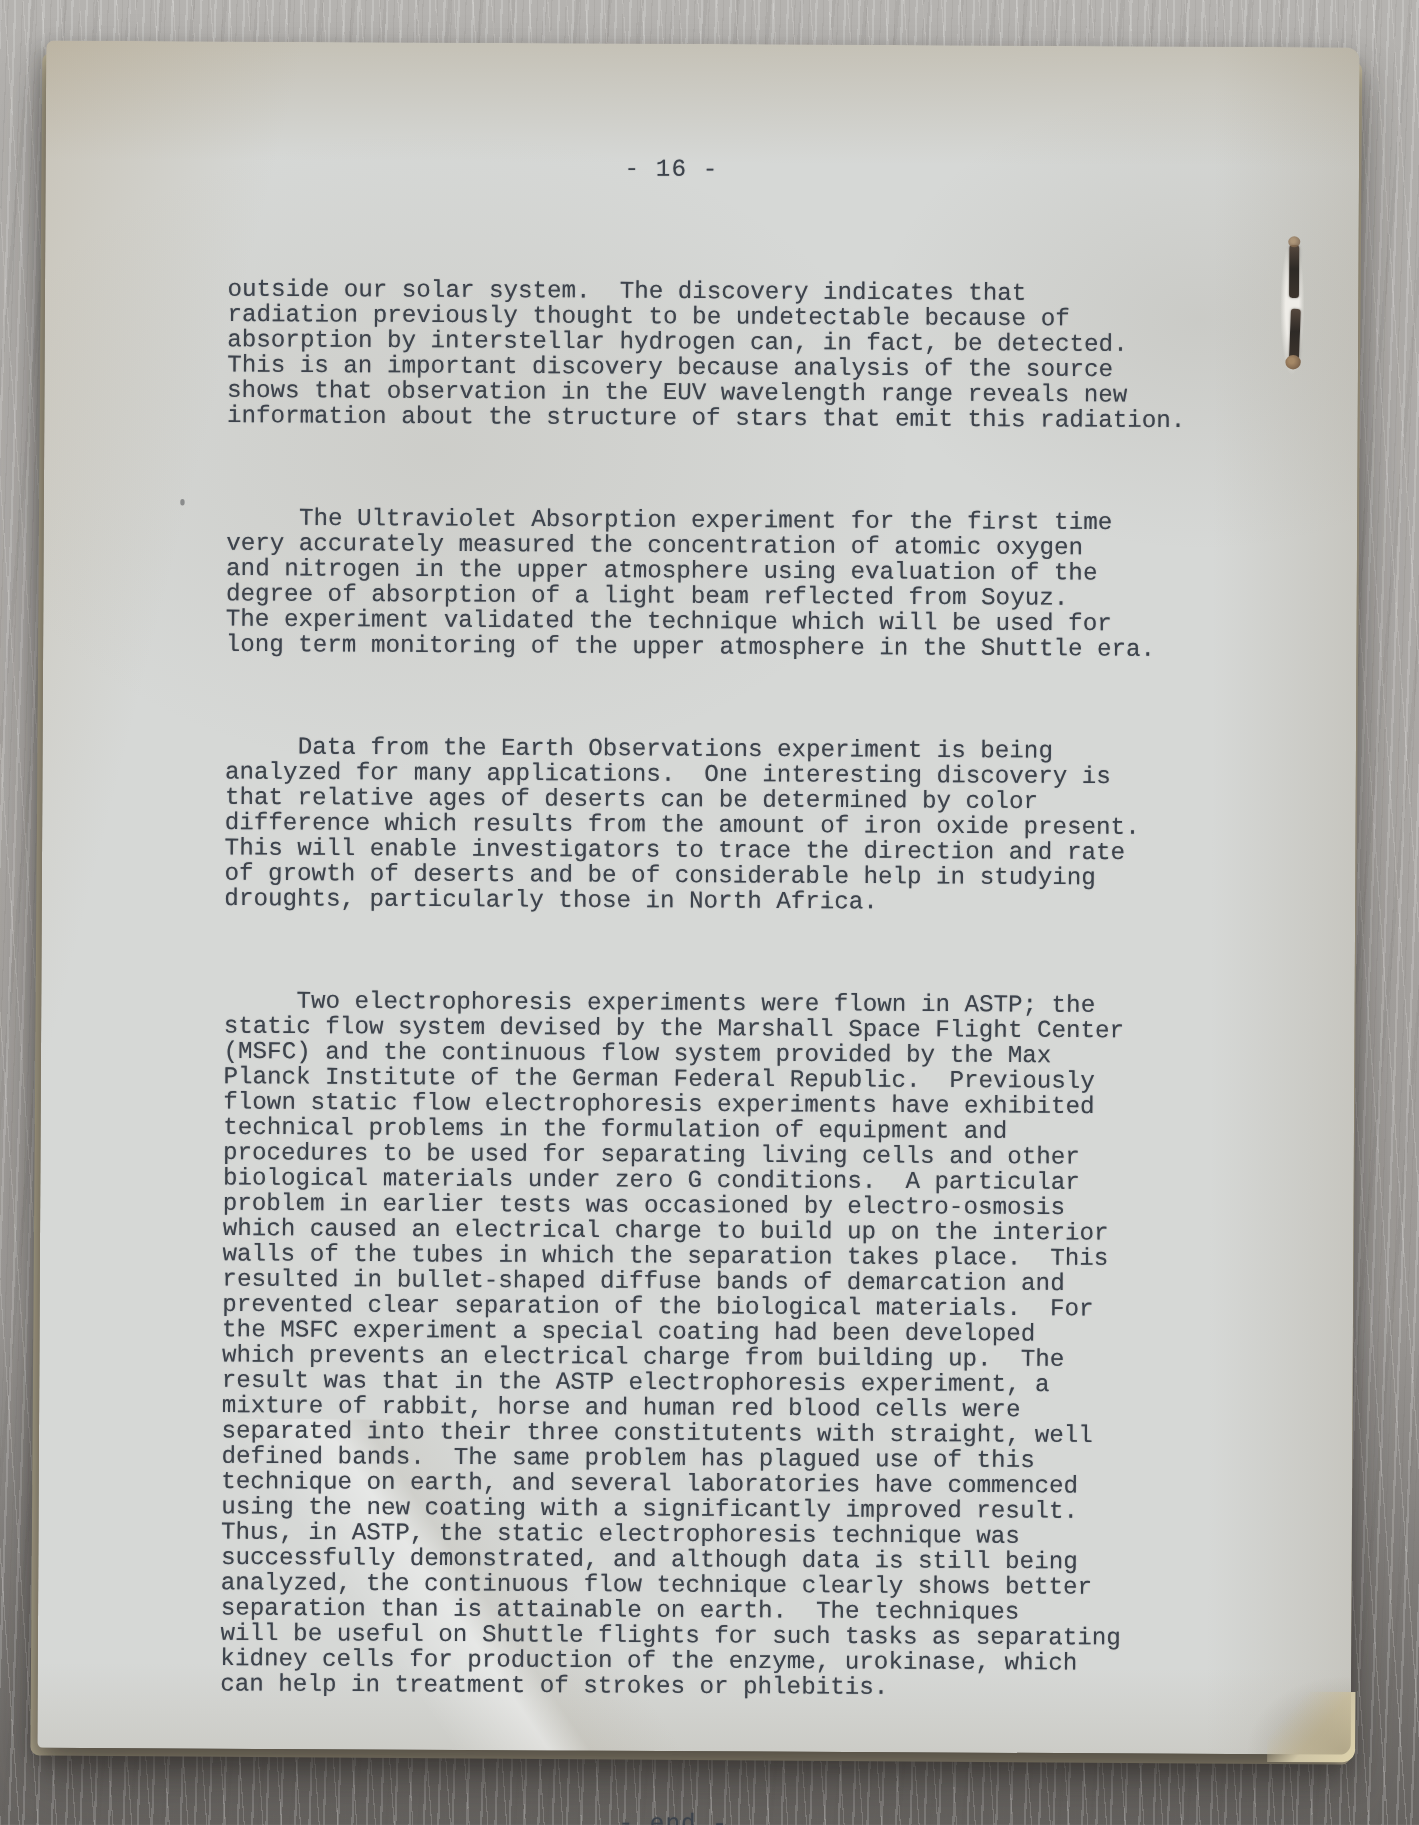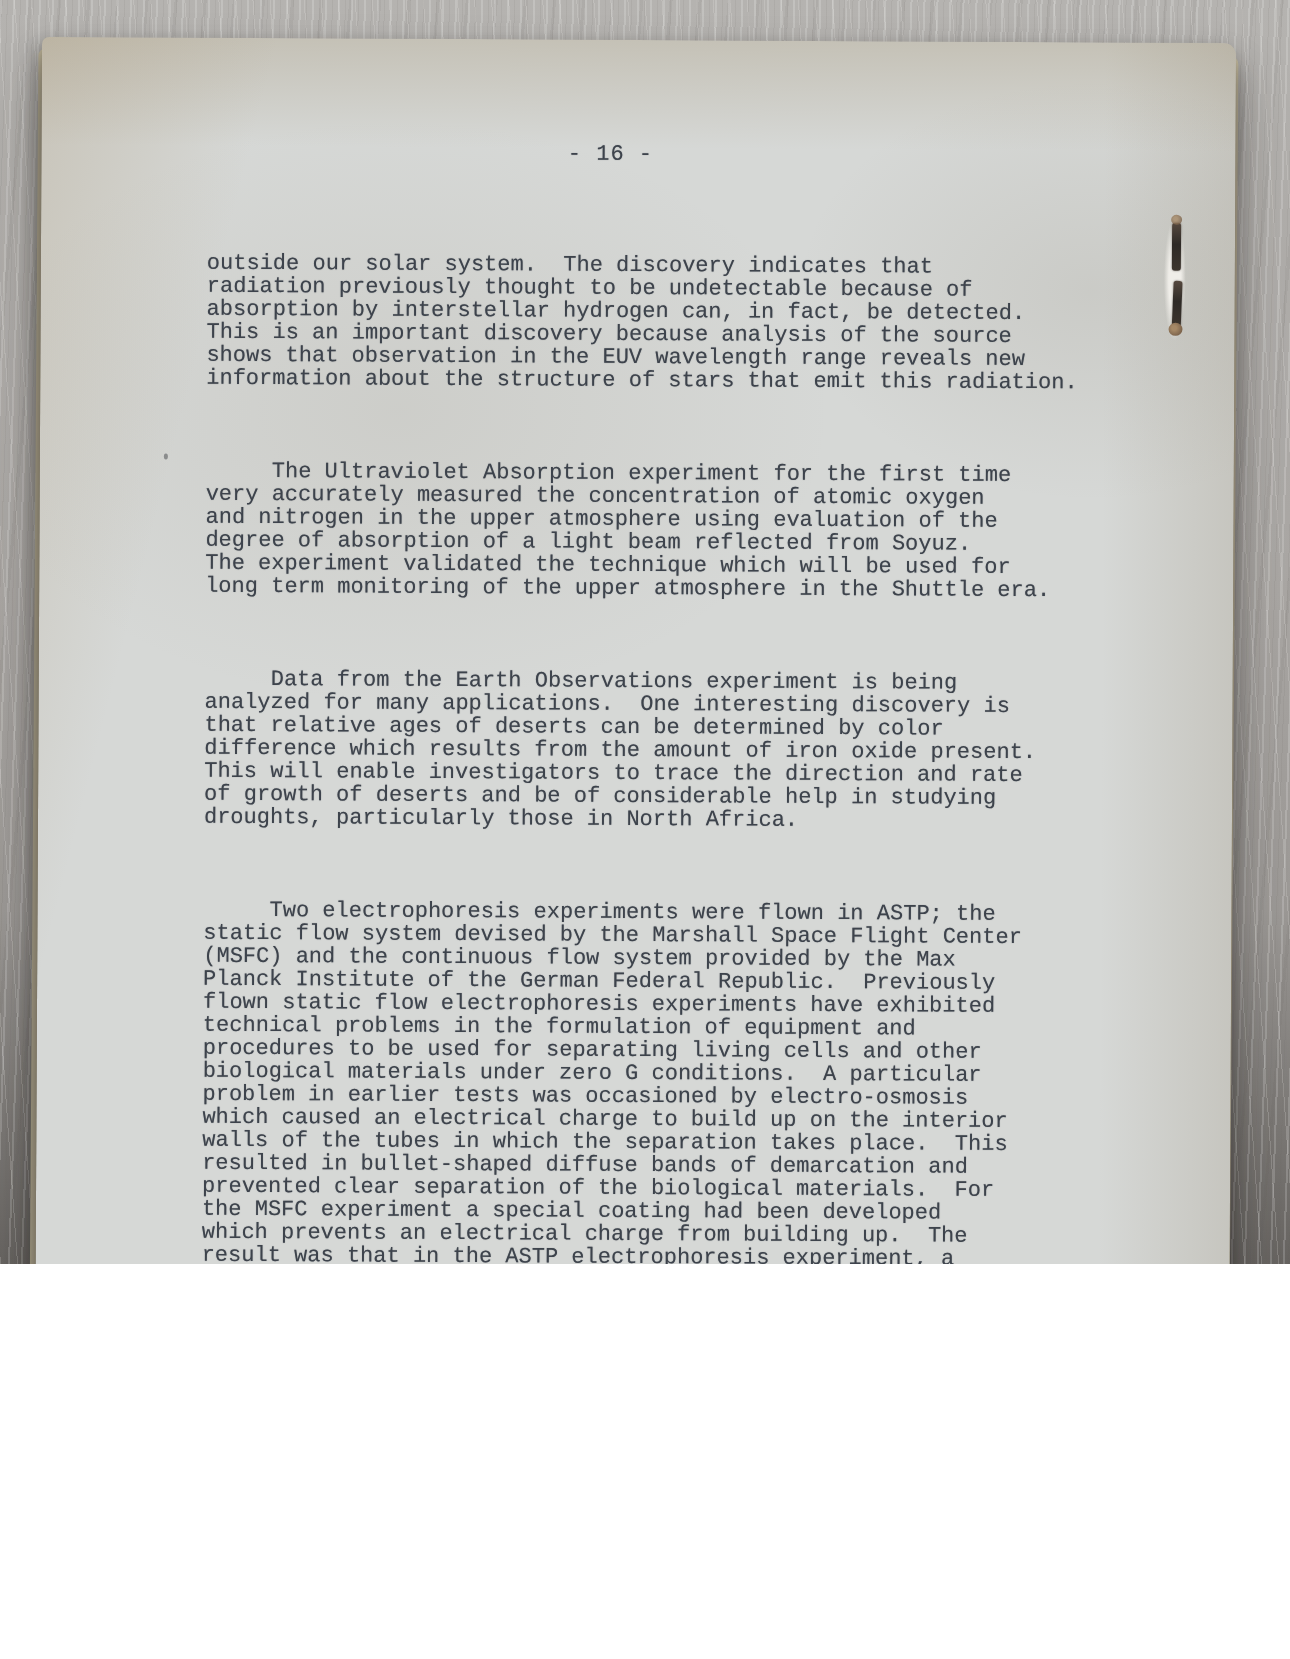--- a/index.html
+++ b/index.html
@@ -1,21 +1,21 @@
 <!DOCTYPE html>
 <html><head>
 <meta charset="utf-8">
 <style>
   html, body { margin: 0; padding: 0; }
   body {
     width: 1290px; height: 1659px; overflow: hidden;
     font-family: "Liberation Mono", "DejaVu Sans Mono", monospace;
   }
   .scene {
-    position: relative; width: 1290px; height: 1264px; overflow: hidden;
+    position: relative; width: 1290px; height: 1659px; overflow: hidden;
     background-color: #a6a3a0;
     background-image:
       repeating-linear-gradient(92deg,
         rgba(255,255,255,0.18) 0 2px, rgba(255,255,255,0) 2px 7px,
         rgba(110,105,100,0.10) 7px 8px, rgba(255,255,255,0) 8px 13px),
       repeating-linear-gradient(86deg,
         rgba(232,230,227,0.22) 0 1px, rgba(0,0,0,0) 1px 17px),
       repeating-linear-gradient(95deg,
         rgba(90,86,82,0.08) 0 3px, rgba(0,0,0,0) 3px 29px),
       linear-gradient(180deg, #b5b3b0 0%, #aba8a5 45%, #9c9996 72%, #7d7a77 88%, #676461 100%);

